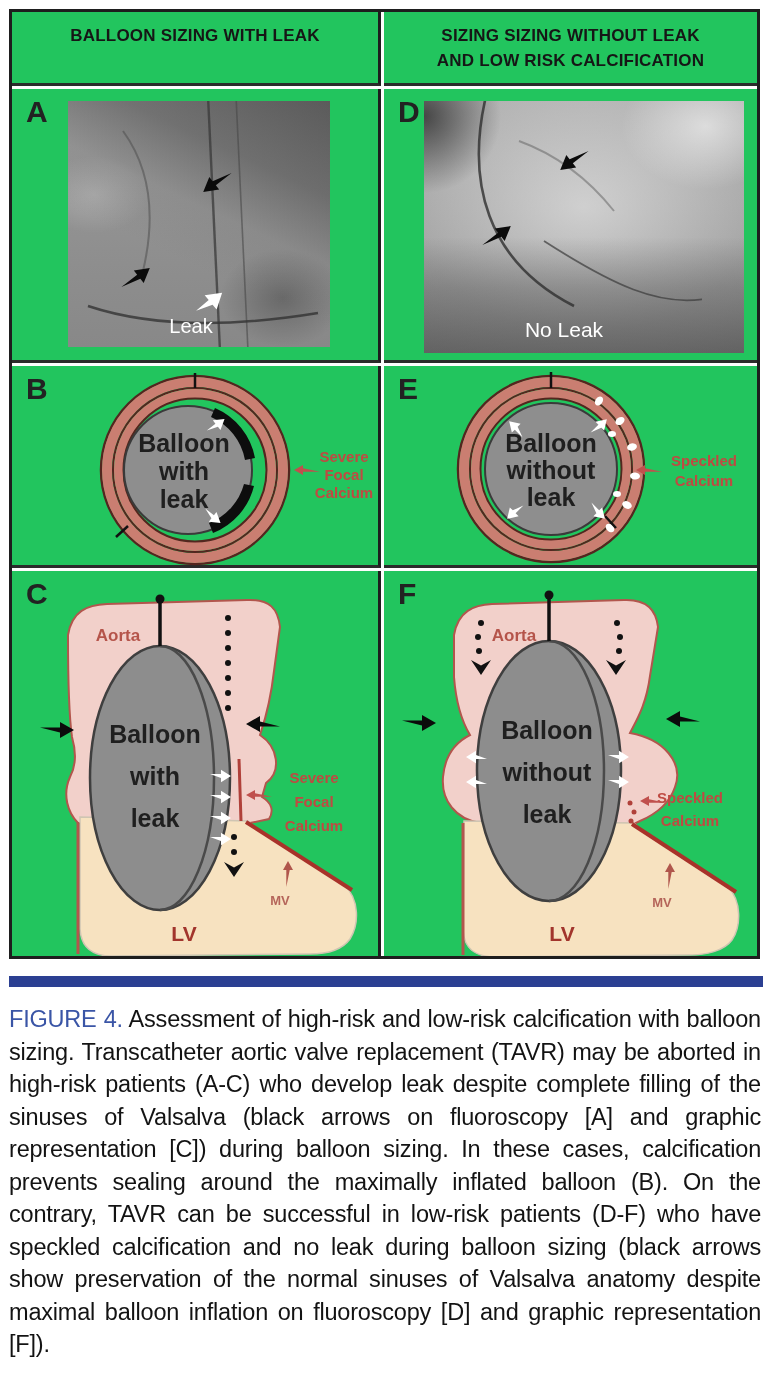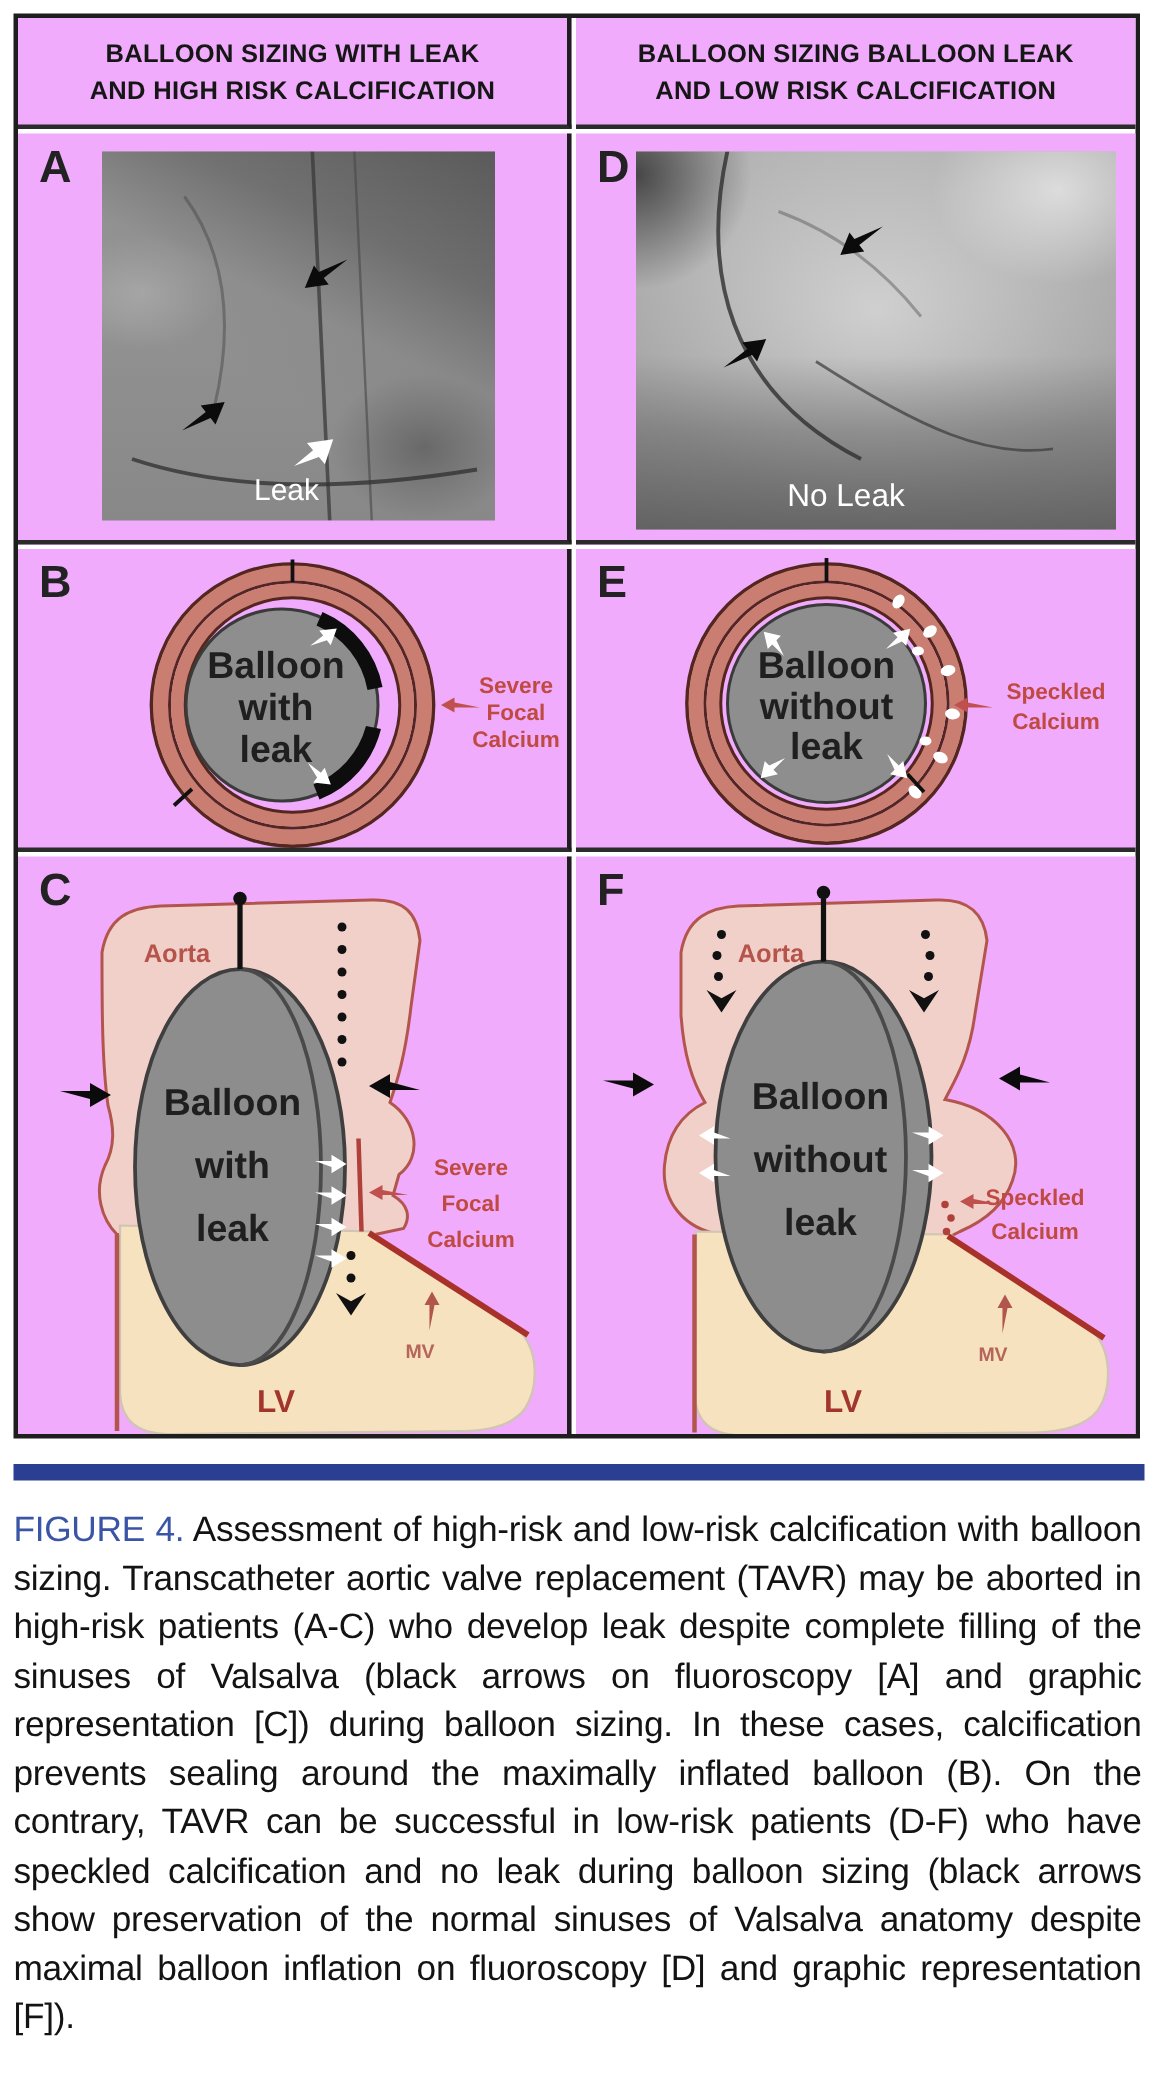--- a/index.html
+++ b/index.html
@@ -1,20 +1,20 @@
 <!DOCTYPE html>
 <html><head>
 <meta charset="utf-8">
 <style>
   html,body{margin:0;padding:0;background:#ffffff;}
   #page{position:relative;width:772px;height:1396px;background:#ffffff;overflow:hidden;
         font-family:"Liberation Sans",sans-serif;}
   
   .tbl{position:absolute;left:9px;top:9px;width:745px;height:944px;border:3px solid #1e1e1e;background:#fdfdfd;}
-  .cell{position:absolute;box-sizing:border-box;background:#f0abfc;}
+  .cell{position:absolute;box-sizing:border-box;background:#22c55e;}
   .c-left{left:0;width:369px;border-right:3px solid #1e1e1e;}
   .c-right{left:372px;width:373px;}
   .r-head{top:0;height:74px;border-bottom:3px solid #2b2b2b;}
   .r1{top:77px;height:274px;border-bottom:3px solid #2b2b2b;}
   .r2{top:354px;height:202px;border-bottom:3px solid #2b2b2b;}
   .r3{top:559px;height:385px;}
   .hdr{padding-top:11px;text-align:center;font-size:17px;font-weight:700;line-height:25px;
        color:#161616;letter-spacing:.2px;}
   .plabel{position:absolute;left:14px;top:6px;font-size:30px;font-weight:600;color:#222;z-index:5;}
   
@@ -57,24 +57,23 @@
       <path id="wa" d="M0,-2 L11,-2 L11,-6.2 L21,0 L11,6.2 L11,2 Z"></path>
       <path id="ra" d="M0,-1.7 L17,-1.7 L17,-5 L26,0 L17,5 L17,1.7 Z"></path>
       <path id="chev" d="M-10,-9 L0,6 L10,-9 L0,-3.5 Z"></path>
     </defs>
   </svg>
 
   <div class="tbl">
 
     <div class="cell c-left r-head hdr">
       <div>BALLOON SIZING WITH LEAK</div>
-      <div>AND HIGH RISK CALCIFICATION</div>
     </div>
     <div class="cell c-right r-head hdr">
-      <div>BALLOON SIZING BALLOON LEAK</div>
+      <div>SIZING SIZING WITHOUT LEAK</div>
       <div>AND LOW RISK CALCIFICATION</div>
     </div>
 
     <div class="cell c-left r1">
       <div class="plabel">A</div>
       <div class="fluoro fluoroA">
         <svg width="262" height="246" viewBox="0 0 262 246">
           <path d="M140,-5 L152,250" stroke="#3a3a3a" stroke-width="2.4" opacity=".75" fill="none"></path>
           <path d="M168,-5 L180,250" stroke="#474747" stroke-width="1.6" opacity=".6" fill="none"></path>
           <path d="M20,205 Q110,235 250,212" stroke="#333" stroke-width="2.6" opacity=".8" fill="none"></path>

